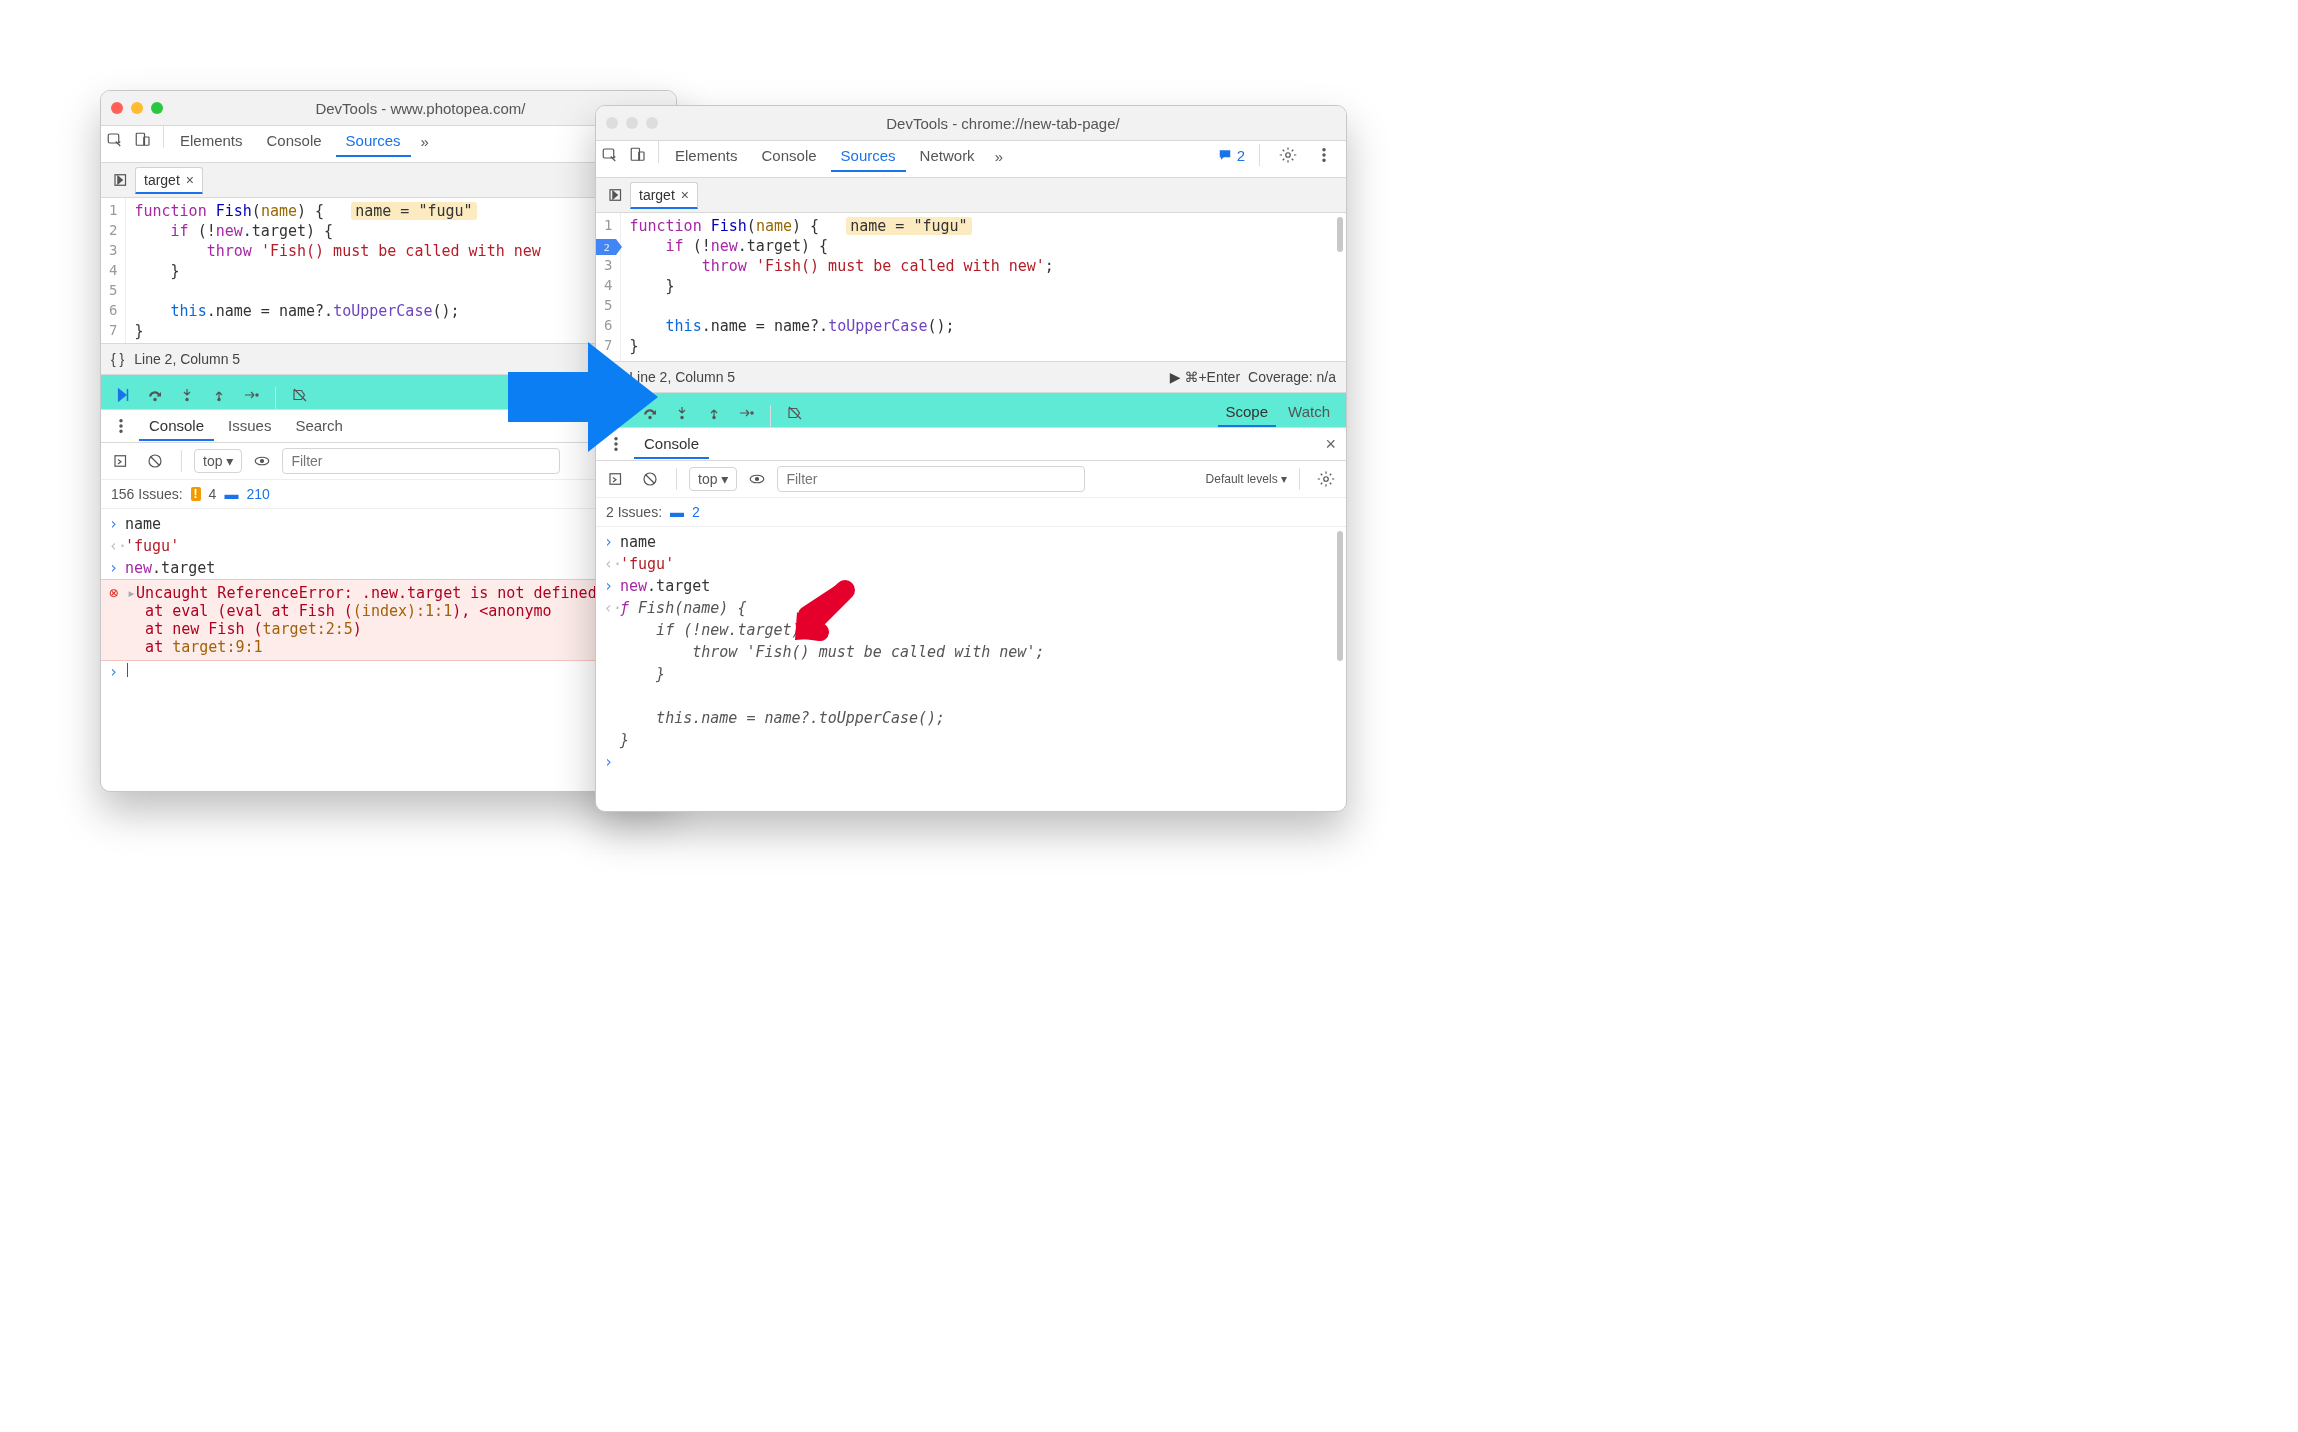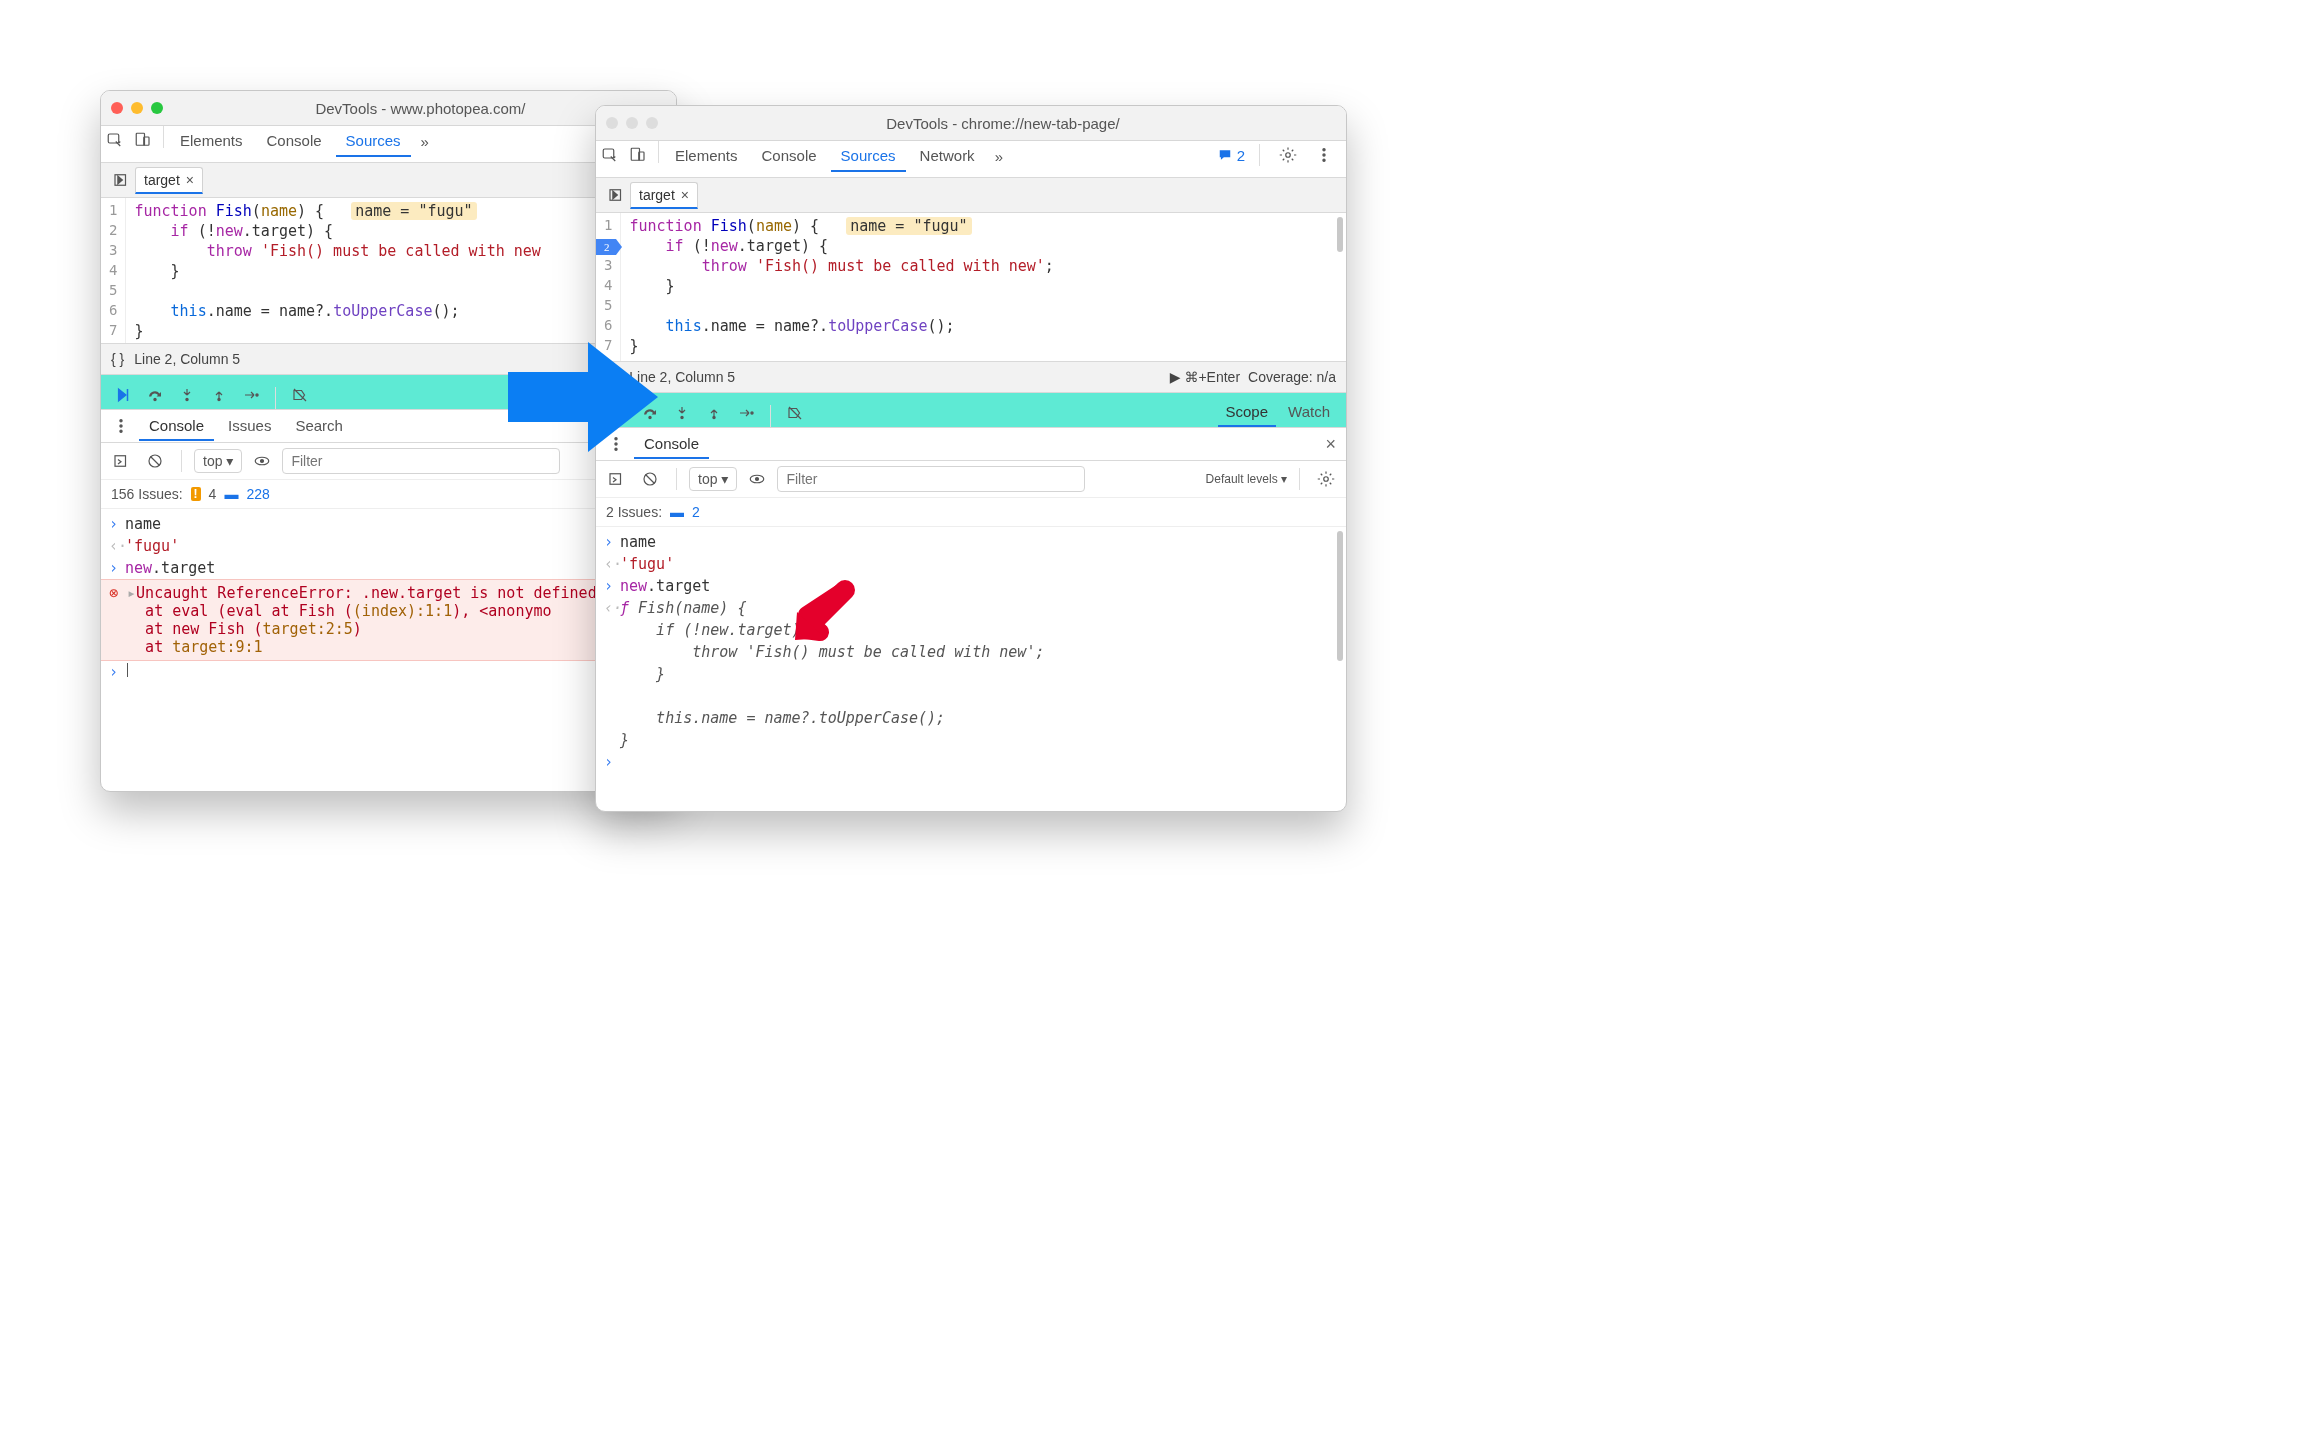--- a/index.html
+++ b/index.html
@@ -228,21 +228,21 @@
           </svg>
         </span>
       <input class="filter" type="text" placeholder="Filter" style="">
       <div class="lvlsel" style="margin-left:auto">Defau</div>
     </div>
     <div class="issuebar">
       <span>156 Issues:</span>
       <span class="warn-badge">!</span>
         <span>4</span>
       <span class="msg-badge">▬</span>
-        <span style="color:#1a73e8">228</span>
+        <span style="color:#1a73e8">210</span>
     </div>
     <div class="console-body">
       <div class="row in"><span class="ar">›</span><span>name</span></div>
       <div class="row out"><span class="ar">‹·</span><span class="str">'fugu'</span></div>
       <div class="row in"><span class="ar">›</span><span class="kw">new</span><span>.target</span></div>
       <div class="errblock"><span style="color:#d93025">⊗ </span><span class="ar">▸</span><span class="errtxt">Uncaught ReferenceError: .new.target is not defined</span>
 <span class="errtxt">    at eval (eval at Fish (</span><span class="errtxt link">(index):1:1</span><span class="errtxt">), &lt;anonymo</span>
 <span class="errtxt">    at new Fish (</span><span class="errtxt link">target:2:5</span><span class="errtxt">)</span>
 <span class="errtxt">    at </span><span class="errtxt link">target:9:1</span></div>
       <div class="row in"><span class="ar">›</span><span style="border-left:1px solid #555;height:14px;margin-left:2px"></span></div>

